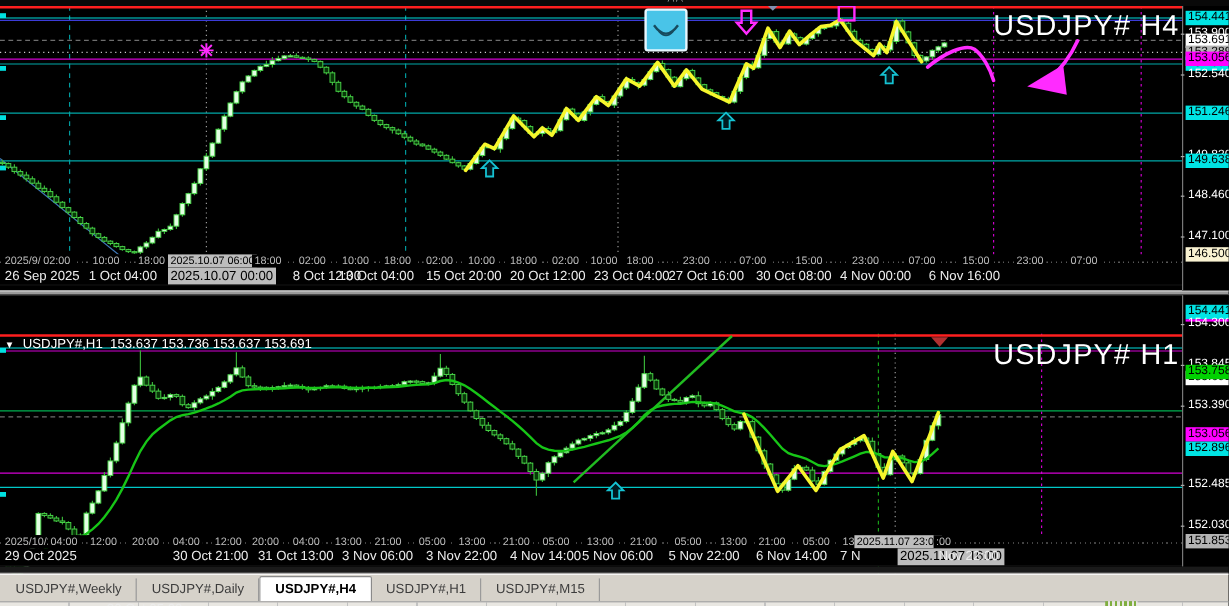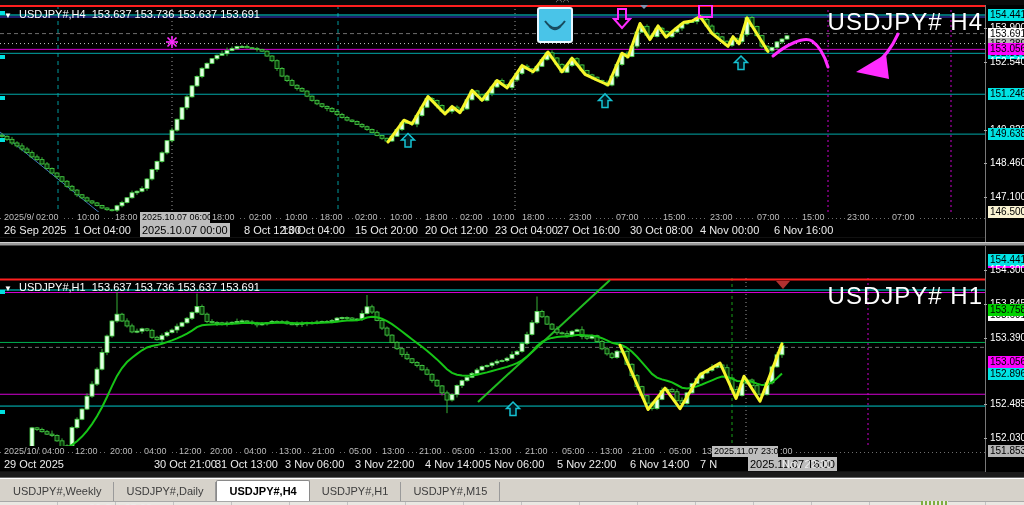--- a/index.html
+++ b/index.html
@@ -406,25 +406,20 @@
         </g>
         <rect x="699" y="0" width="13" height="12" fill="none" stroke="#ff2bff" stroke-width="2"></rect>
         <path d="M 618,4 h 8 v 10 h 4 l -8,9 l -8,-9 h 4 z" fill="none" stroke="#ff2bff" stroke-width="2"></path>
         <rect x="538" y="3" width="34" height="34" rx="2" fill="#49c4e8" stroke="#e6f7ff" stroke-width="2"></rect>
         <path d="M 545,16 Q 555,30 565,16" fill="none" stroke="#174b5e" stroke-width="2"></path>
         <path d="M 549,21 Q 555,28 561,21" fill="none" stroke="#174b5e" stroke-width="1.5"></path>
         <path d="M773,51 C786,40 804,31 812,36 C819,41 825,52 828,62" fill="none" stroke="#ff2bff" stroke-width="3" stroke-linecap="round"></path>
         <path d="M898,29 C892,42 884,53 874,61" fill="none" stroke="#ff2bff" stroke-width="3" stroke-linecap="round"></path>
         <polygon points="856,67 886,49 889,74" fill="#ff2bff"></polygon>
       </svg>
-    <div class="chart-header">
-      <span class="tri">▼</span>
-      <span>USDJPY#,H4</span>&nbsp;
-      <span>153.637 153.736 153.637 153.691</span>
-    </div>
     <div class="watermark" style="top:3px;">USDJPY# H4</div>
   </div>
 
   <div id="separator"></div>
 
   <div class="panel" style="top:246px;height:226px;margin-top:32px;">
     <svg class="plot" id="plot1" width="985" height="201">
         <g>
           <line x1="732" y1="0" x2="732" y2="201" stroke="#18a018" stroke-width="1" stroke-dasharray="3 3"></line>
           <line x1="746" y1="0" x2="746" y2="201" stroke="#9a9a9a" stroke-width="1" stroke-dasharray="1 3"></line>
@@ -872,21 +867,21 @@
       <span style="left: 598px;">13:00</span>
       <span style="left: 630px;">21:00</span>
       <span style="left: 667px;">05:00</span>
       <span style="left: 700px;">13:</span>
       <span class="tbox" style="left: 712px;">2025.11.07 23:00</span>
       <span style="left: 778px;">:00</span>
     </div>
     <div class="trow2" style="top: 457px;">
       <span style="left: 2px;">29 Oct 2025</span>
       <span style="left: 87px; margin-top: 44px;">30 Oct 05:00</span>
-      <span style="left: 152px;">30 Oct 21:00</span>
+      <span style="left: 142px;">30 Oct 21:00</span>
       <span style="left: 213px;">31 Oct 13:00</span>
       <span style="left: 283px;">3 Nov 06:00</span>
       <span style="left: 353px;">3 Nov 22:00</span>
       <span style="left: 423px;">4 Nov 14:00</span>
       <span style="left: 483px;">5 Nov 06:00</span>
       <span style="left: 555px;">5 Nov 22:00</span>
       <span style="left: 628px;">6 Nov 14:00</span>
       <span style="left: 698px;">7 N</span>
       <span class="tbox" style="left: 748px;">2025.11.07 16:00</span>
       <span style="left: 780px;">Nov 22:00</span>

